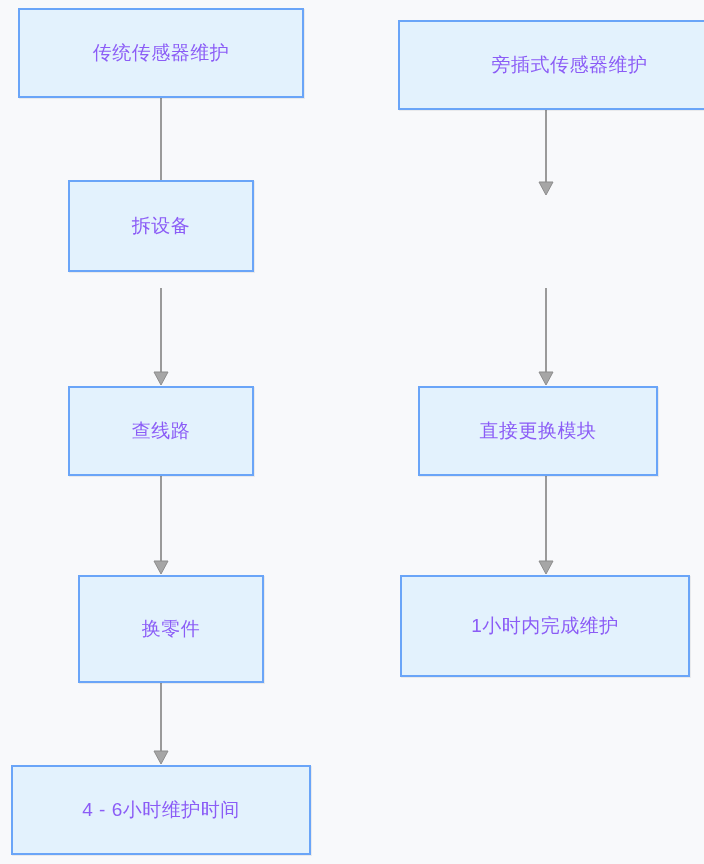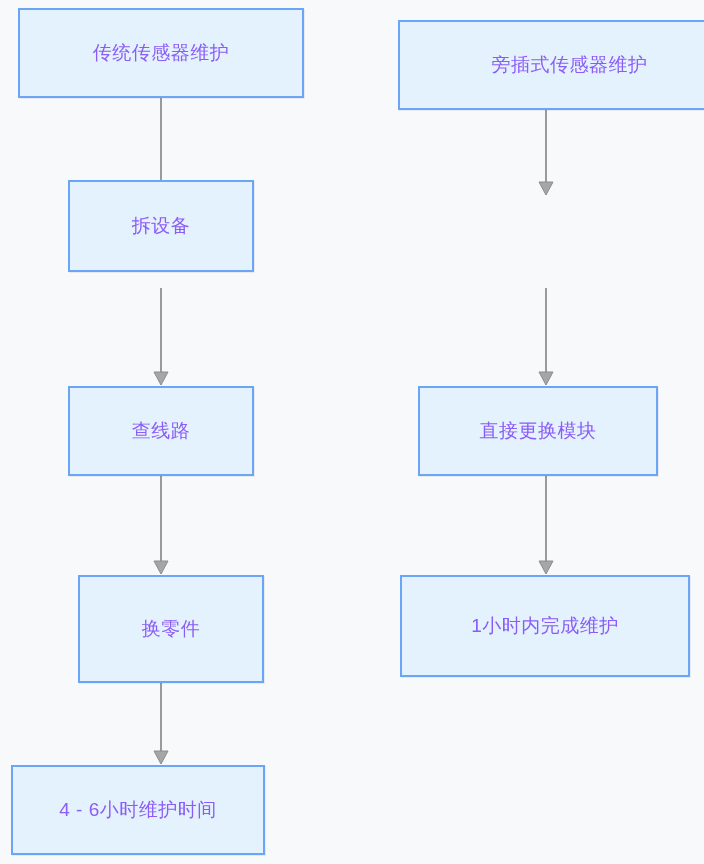--- a/index.html
+++ b/index.html
@@ -78,21 +78,21 @@
     </div>
     <div class="node" style="left: 68px; top: 180px; width: 186px; height: 92px;">
       <span class="node-label">拆设备</span>
     </div>
     <div class="node" style="left: 68px; top: 386px; width: 186px; height: 90px;">
       <span class="node-label">查线路</span>
     </div>
     <div class="node" style="left: 78px; top: 575px; width: 186px; height: 108px;">
       <span class="node-label">换零件</span>
     </div>
-    <div class="node" style="left: 11px; top: 765px; width: 254px; height: 90px;">
+    <div class="node" style="left: 11px; top: 765px; width: 300px; height: 90px;">
       <span class="node-label">4 - 6小时维护时间</span>
     </div>
     <div class="edge" style="left: 536px; top: 98px; width: 20px; height: 98px;">
       <svg width="20" height="98" viewBox="0 0 20 98">
         <line x1="10" y1="0" x2="10" y2="87" stroke="#9a9a9a" stroke-width="2"></line>
         <polygon points="3,84 17,84 10,97" fill="#a6a6a6" stroke="#8c8c8c" stroke-width="1"></polygon>
       </svg>
     </div>
     <div class="edge" style="left: 536px; top: 288px; width: 20px; height: 98px;">
       <svg width="20" height="98" viewBox="0 0 20 98">

